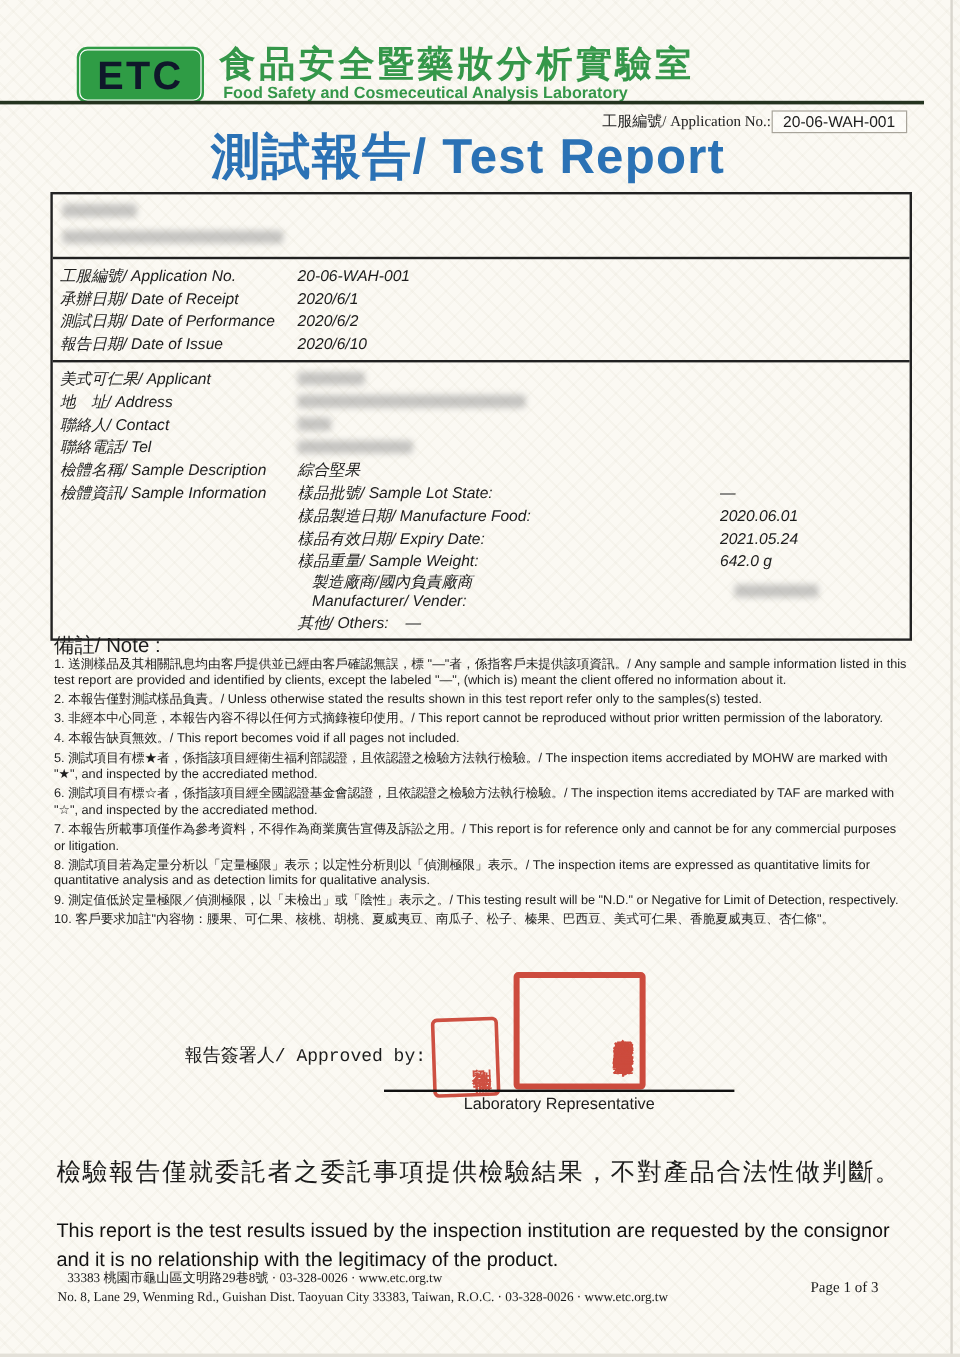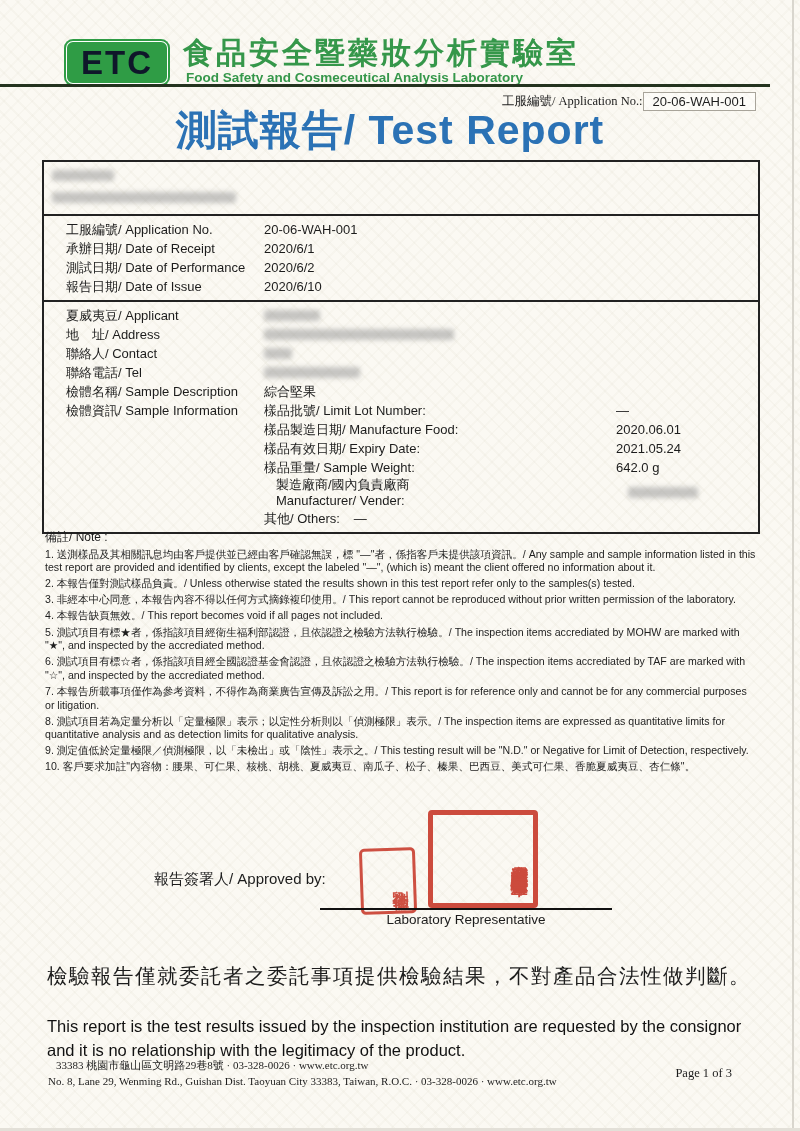--- a/index.html
+++ b/index.html
@@ -26,42 +26,42 @@
   .header-rule{position:absolute;left:0;top:84px;width:770px;height:3px;background:#24331f;}
   .appno-line{position:absolute;top:92px;right:44px;display:flex;align-items:center;gap:0;font-size:12.5px;}
   .appno-label{font-family:"Liberation Serif",serif;color:#222;}
   .appno-value{border:1px solid #a8a49a;background:rgba(255,255,255,0.45);padding:1px 9px;font-size:13px;}
 
   .report-title{position:absolute;left:0;top:103px;width:780px;text-align:center;
     font-size:41px;font-weight:800;color:#2b72b5;letter-spacing:1px;white-space:nowrap;}
 
   
   .rtable{position:absolute;left:42px;top:160px;width:714px;border:2px solid #222;background:transparent;}
-  .tsection{padding:4px 22px;}
+  .tsection{padding:4px 6px;font-style:italic;}
   .tsection + .tsection{border-top:2px solid #222;}
   .trow{display:flex;line-height:19px;font-size:13px;}
   .tlabel{width:198px;flex:none;white-space:nowrap;}
   .tvalue{white-space:nowrap;}
   .redact{display:inline-block;height:11px;border-radius:2px;background:#9a9a9a;filter:blur(2.5px);opacity:.55;margin-top:4px;}
   .sec-a{height:44px;position:relative;}
   .sub-info{display:flex;flex-direction:column;}
   .sub-row{display:flex;line-height:19px;font-size:13px;}
   .sub-label{flex:none;min-width:352px;white-space:nowrap;}
   .sub-label.natural{min-width:0;margin-right:14px;}
   .sub-two-line{display:flex;margin-left:12px;}
   .sub-two-line .lbl2{flex:none;width:352px;line-height:16px;font-size:13px;}
 
   
   .notes{position:absolute;left:45px;top:531px;width:714px;font-size:10.6px;line-height:13.6px;color:#1d1d1d;}
-  .notes-heading{font-size:12px;margin-bottom:3px;}
+  .notes-heading{font-size:17px;margin-bottom:3px;}
   .note-item{margin-bottom:2.5px;}
 
   
   .approval{position:absolute;left:150px;top:806px;width:500px;height:134px;}
-  .approved-label{position:absolute;left:4px;top:64px;font-size:15px;font-family:Liberation Sans, sans-serif;white-space:nowrap;}
+  .approved-label{position:absolute;left:4px;top:64px;font-size:15px;font-family:Liberation Mono, monospace;white-space:nowrap;}
   .seal{color:#c8392a;font-weight:700;text-align:center;}
   .seal-name{position:absolute;left:210px;top:42px;width:46px;height:56px;border:3px solid #c8392a;
     border-radius:5px;writing-mode:vertical-rl;font-size:16px;line-height:21px;letter-spacing:2px;
     transform:rotate(-2deg);opacity:.88;padding:2px;overflow:hidden;}
   .seal-lab{position:absolute;left:278px;top:4px;width:96px;height:84px;border:5px solid #c8392a;
     border-radius:4px;writing-mode:vertical-rl;font-size:17px;line-height:23px;letter-spacing:1px;
     opacity:.9;padding:2px;overflow:hidden;}
   .sig-line{position:absolute;left:170px;top:102px;width:292px;height:2px;background:#111;}
   .rep-label{position:absolute;left:170px;top:106px;width:292px;text-align:center;font-size:13.5px;}
 
@@ -114,21 +114,21 @@
         <span class="tvalue">2020/6/2</span>
       </div>
       <div class="trow">
         <span class="tlabel">報告日期/ Date of Issue</span>
         <span class="tvalue">2020/6/10</span>
       </div>
     </div>
 
     <div class="tsection">
       <div class="trow">
-        <span class="tlabel">夏威夷豆/ Applicant</span>
+        <span class="tlabel">美式可仁果/ Applicant</span>
         <span class="redact" style="width:56px;"></span>
       </div>
       <div class="trow">
         <span class="tlabel">地　址/ Address</span>
         <span class="redact" style="width:190px;"></span>
       </div>
       <div class="trow">
         <span class="tlabel">聯絡人/ Contact</span>
         <span class="redact" style="width:28px;"></span>
       </div>
@@ -137,21 +137,21 @@
         <span class="redact" style="width:96px;"></span>
       </div>
       <div class="trow">
         <span class="tlabel">檢體名稱/ Sample Description</span>
         <span class="tvalue">綜合堅果</span>
       </div>
       <div class="trow">
         <span class="tlabel">檢體資訊/ Sample Information</span>
         <div class="sub-info">
           <div class="sub-row">
-            <span class="sub-label">樣品批號/ Limit Lot Number:</span>
+            <span class="sub-label">樣品批號/ Sample Lot State:</span>
             <span class="tvalue">—</span>
           </div>
           <div class="sub-row">
             <span class="sub-label">樣品製造日期/ Manufacture Food:</span>
             <span class="tvalue">2020.06.01</span>
           </div>
           <div class="sub-row">
             <span class="sub-label">樣品有效日期/ Expiry Date:</span>
             <span class="tvalue">2021.05.24</span>
           </div>

